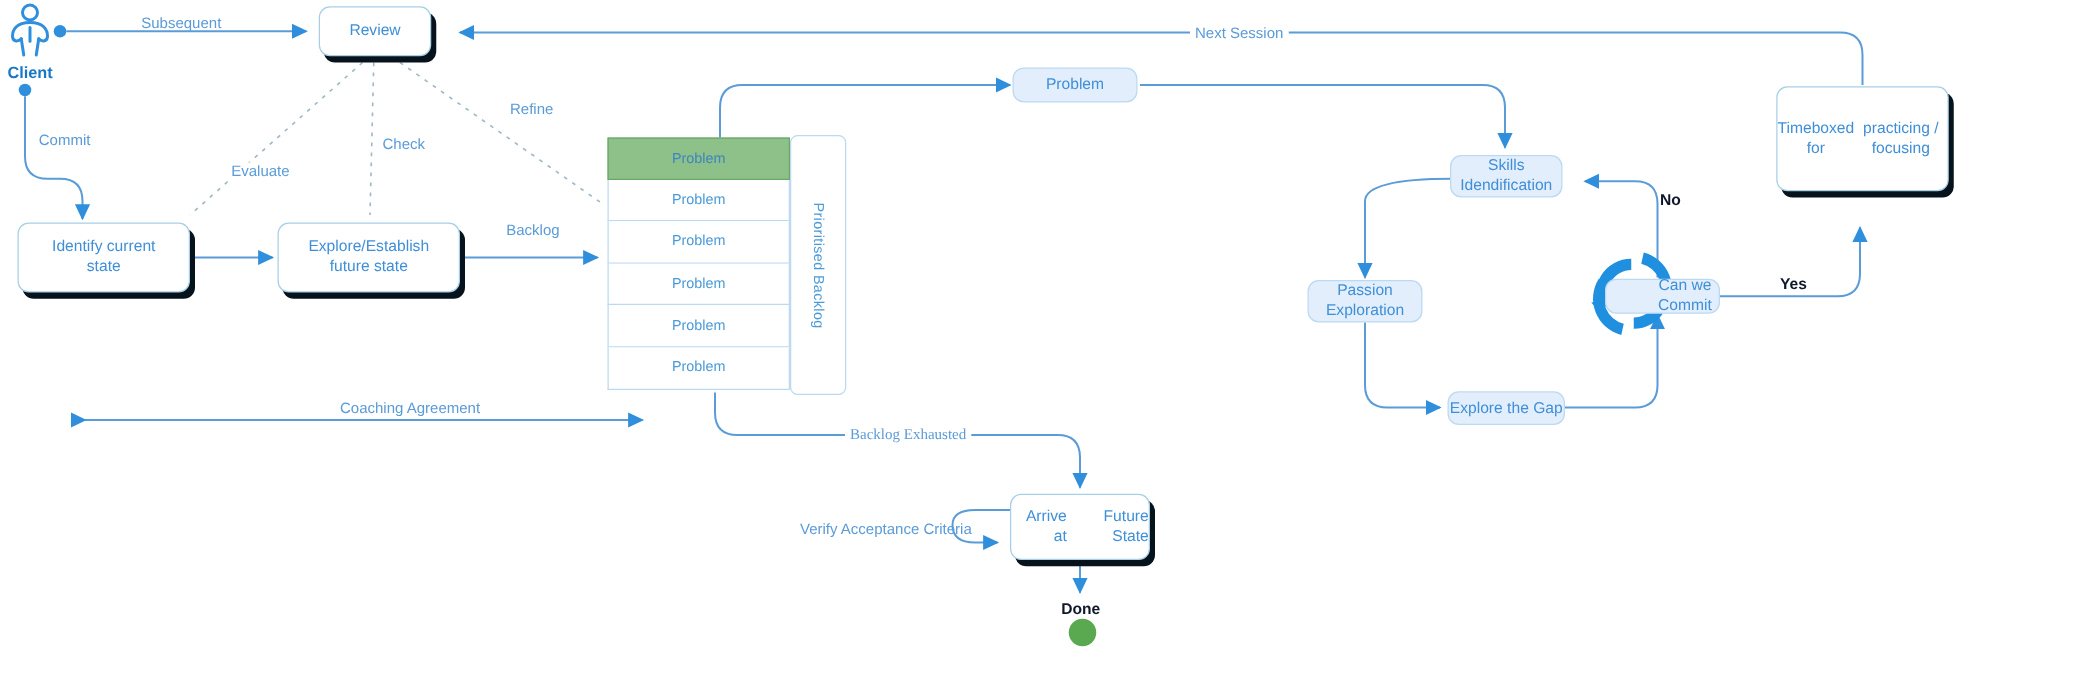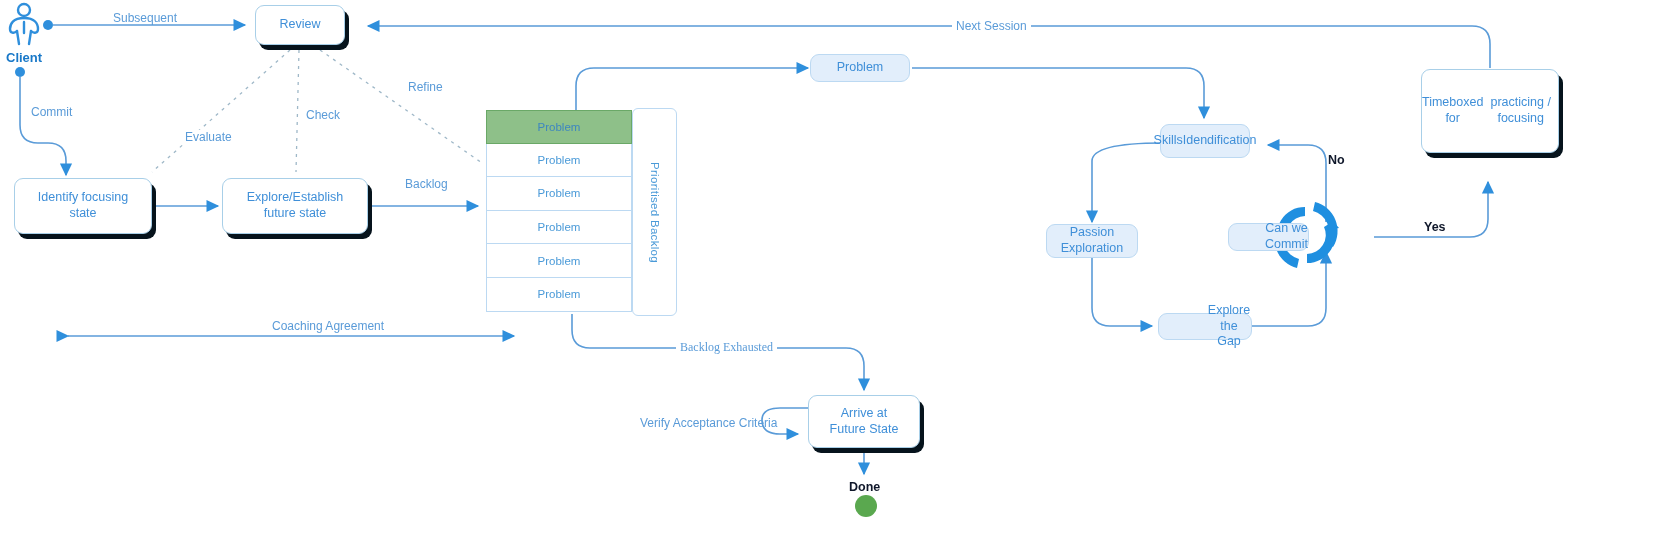--- a/index.html
+++ b/index.html
@@ -125,21 +125,21 @@
       <path d="M1279,223 a30,30 0 0 0 18,45 l2,-9 a21,21 0 0 1 -13,-31 z"></path>
       <path d="M1333,247 a30,30 0 0 0 -18,-45 l-2,9 a21,21 0 0 1 13,31 z"></path>
     </g>
   </svg>
 
   <div class="node box" style="left:255px;top:5px;width:90px;height:40px;">
     <span>Review</span>
   </div>
 
   <div class="node box" style="left:14px;top:178px;width:138px;height:56px;flex-direction:column;">
-    <span>Identify focusing</span>
+    <span>Identify current</span>
     <span>state</span>
   </div>
 
   <div class="node box" style="left:222px;top:178px;width:146px;height:56px;flex-direction:column;">
     <span>Explore/Establish</span>
     <span>future state</span>
   </div>
 
   <div id="backlog">
     <div class="blrow hl">
@@ -162,44 +162,44 @@
       </div>
   </div>
   <div id="blside">
     <span>Prioritised Backlog</span>
   </div>
 
   <div class="node pill" style="left:810px;top:54px;width:100px;height:28px;">
     <span>Problem</span>
   </div>
 
-  <div class="node pill" style="left:1160px;top:124px;width:90px;height:34px;flex-direction:row;text-align:center;">
+  <div class="node pill" style="left:1160px;top:124px;width:90px;height:34px;flex-direction:column;text-align:center;">
     <span>Skills</span>
     <span>Idendification</span>
   </div>
 
   <div class="node pill" style="left:1046px;top:224px;width:92px;height:34px;flex-direction:column;">
     <span>Passion</span>
     <span>Exploration</span>
   </div>
 
-  <div class="node pill" style="left:1158px;top:313px;width:94px;height:27px;padding-left:48px;">
+  <div class="node pill" style="left:1158px;top:313px;width:94px;height:27px;">
     <span>Explore the Gap</span>
   </div>
 
-  <div class="node pill" style="left:1228px;top:223px;width:81px;height:28px;padding-left:36px;">
+  <div class="node pill" style="left:1284px;top:223px;width:92px;height:28px;padding-left:36px;">
     <span>Can we Commit</span>
   </div>
 
   <div class="node box" style="left:1421px;top:69px;width:138px;height:84px;">
     <span>Timeboxed for</span>
     <span>practicing / focusing</span>
   </div>
 
-  <div class="node box" style="left:808px;top:395px;width:112px;height:53px;flex-direction:column;text-align:right;">
+  <div class="node box" style="left:808px;top:395px;width:112px;height:53px;flex-direction:row;text-align:right;">
     <span>Arrive at</span>
     <span>Future State</span>
   </div>
 
   <div id="donedot"></div>
 
   <div class="actor-label" style="left:6px;top:50px;">Client</div>
 
   <div class="lbl" style="left:113px;top:11px;">Subsequent</div>
   <div class="lbl" style="left:31px;top:105px;">Commit</div>

